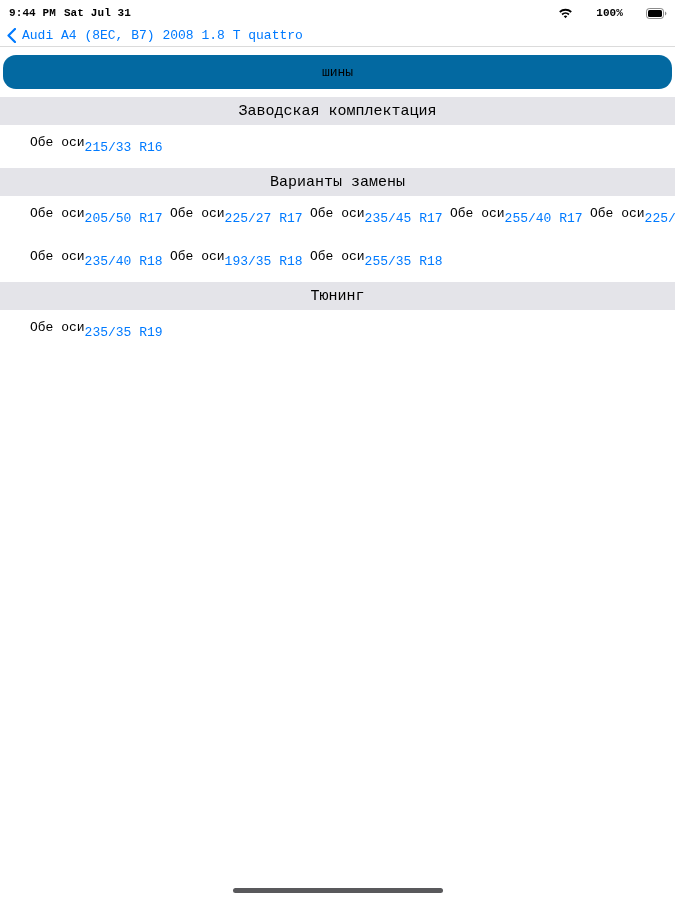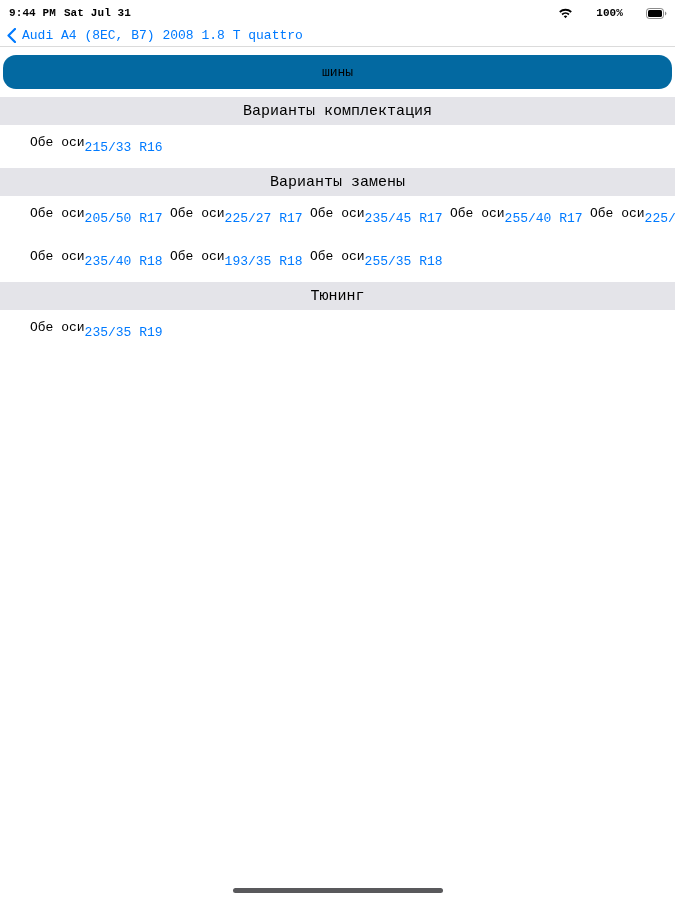--- a/index.html
+++ b/index.html
@@ -142,21 +142,21 @@
   </div>
 
   <div class="segmented-wrap">
     <div class="segmented" id="segmented">
         <div class="segment selected">шины</div>
       </div>
   </div>
 
   <div id="sections">
       <div>
-        <div class="section-header">Варианты комплектация</div>
+        <div class="section-header">Заводская комплектация</div>
         <div class="section-grid">
           <div class="cell">
             <div class="axis">Обе оси</div>
             <a class="size">215/33 R16</a>
           </div>
         </div>
       </div>
       <div>
         <div class="section-header">Варианты замены</div>
         <div class="section-grid">

